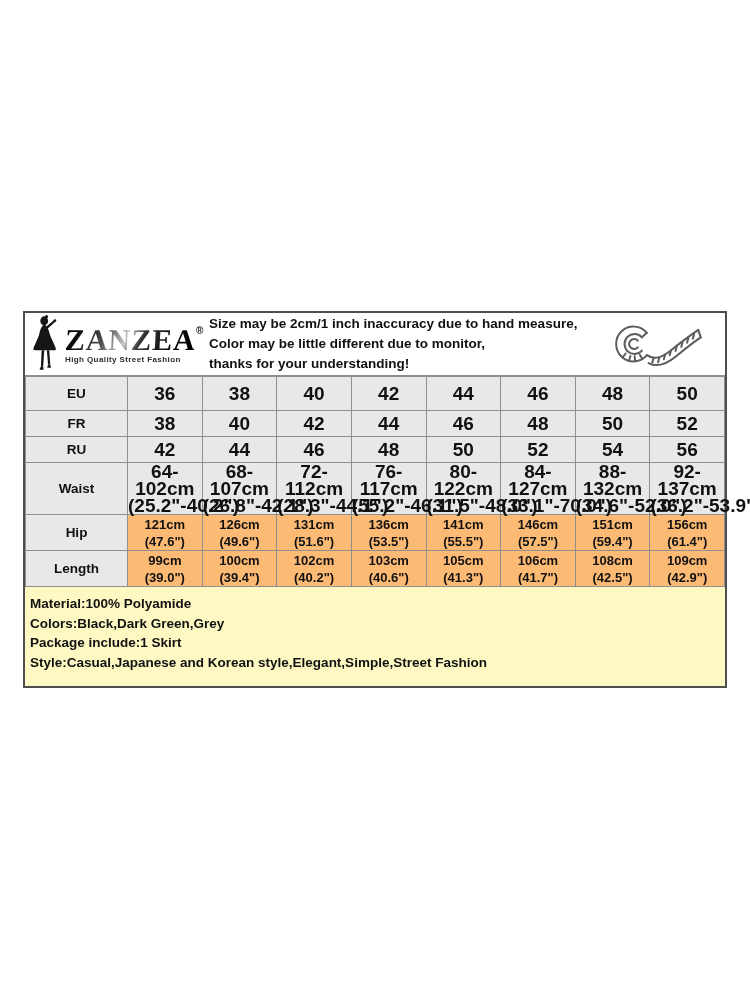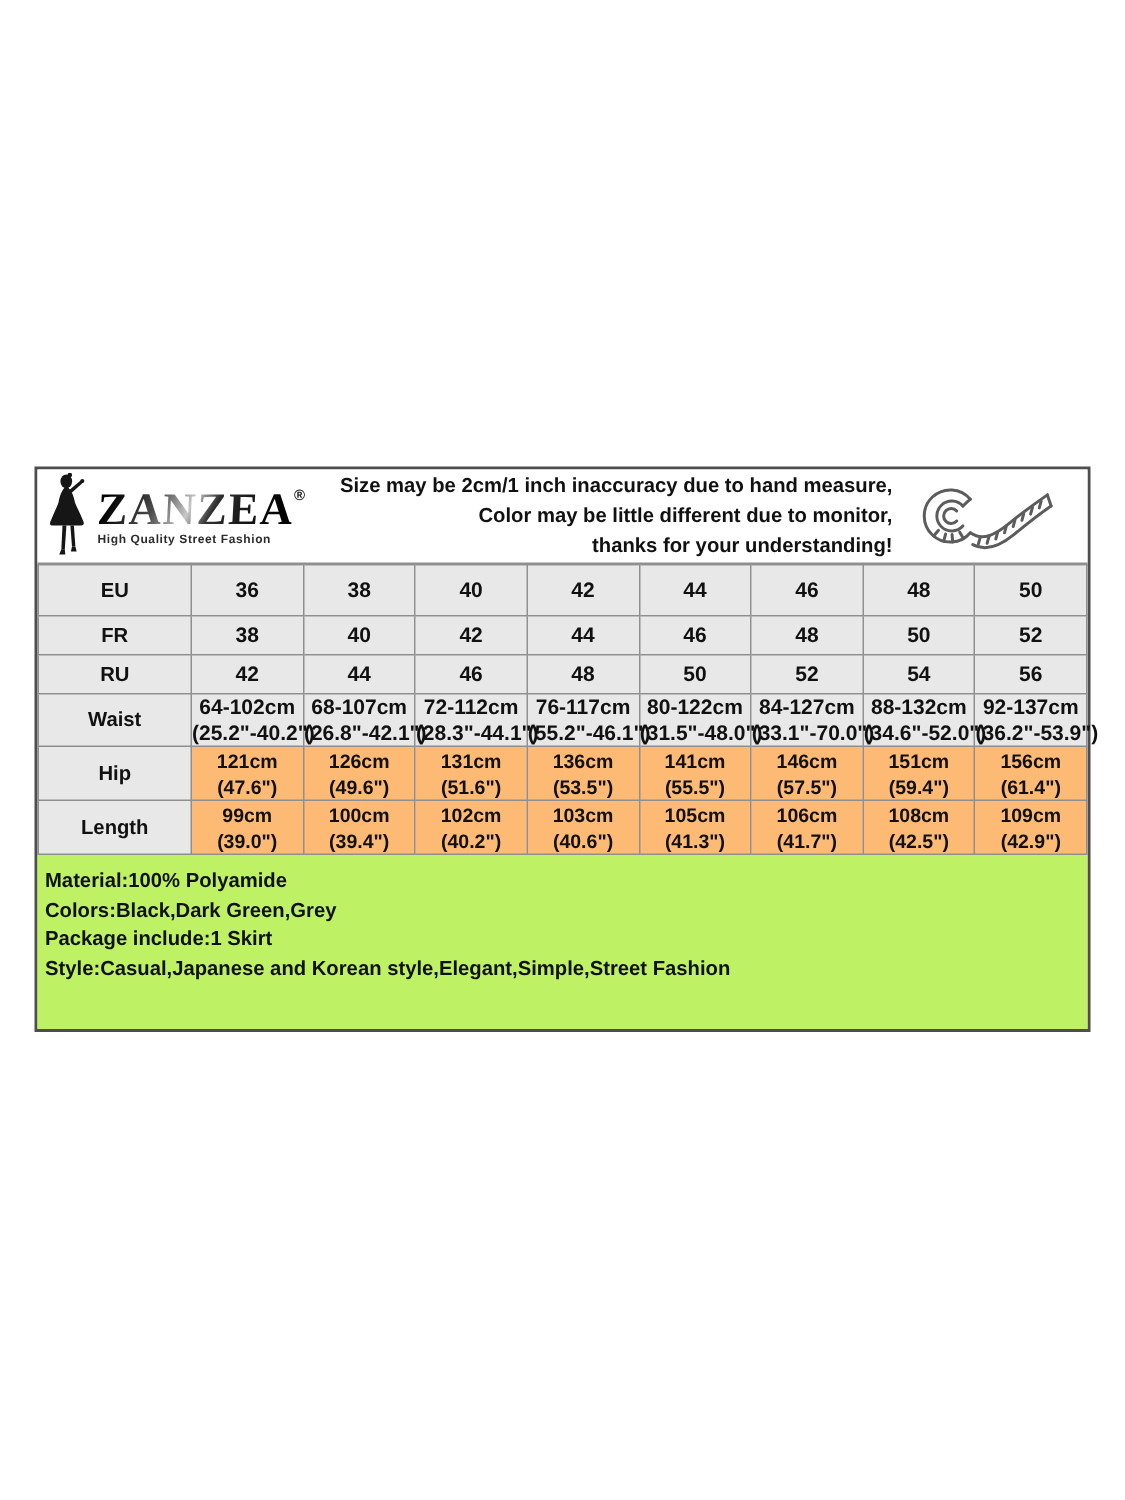--- a/index.html
+++ b/index.html
@@ -28,41 +28,41 @@
   }
   @supports (-webkit-background-clip:text){
     .brand{
       background:linear-gradient(115deg,#000 8%,#4a4a4a 30%,#c9c9c9 47%,#303030 58%,#000 90%);
       -webkit-background-clip:text;-webkit-text-fill-color:transparent;
     }
   }
   .reg{font-size:10px;font-weight:700;line-height:10px;margin-top:1px}
   .tagline{font-size:8px;color:#2b2b2b;letter-spacing:.4px;margin-top:1px;font-weight:700}
   .notice{
-    flex:1;text-align:right;font-weight:700;font-size:13.5px;line-height:20px;
+    flex:1;text-align:left;font-weight:700;font-size:13.5px;line-height:20px;
     white-space:pre-line;padding:0 4px;
   }
   .tape{width:114px;height:58px;flex:none;margin-right:12px}
   
   table{width:100%;border-collapse:collapse;table-layout:fixed;flex:none}
   th,td{
     border:1px solid #8f8f8f;text-align:center;vertical-align:middle;
     font-weight:700;white-space:pre-line;padding:0;color:#111;
   }
   th{background:#e8e8e8;font-size:13.5px;line-height:16px}
   td{background:#fdba74;font-size:13px;line-height:17px}
-  tr:nth-child(-n+4) td{background:#e8e8e8;font-size:14px}
+  tr:nth-child(-n+4) td{background:#e8e8e8;font-size:19px}
   col.label{width:102px}
   tr:nth-child(1){height:34px}
   tr:nth-child(n+2):nth-child(-n+4){height:26px}
   tr:nth-child(5),tr:nth-child(6){height:36px}
   tr:nth-child(7){height:24px}
   th.corner{font-size:13px;line-height:16px}
   
-  .details{flex:1;padding:7px 6px 0 5px;font-weight:700;font-size:13.5px;background:#bef264}
+  .details{flex:1;padding:7px 6px 0 5px;font-weight:700;font-size:13.5px;background:#fef9c3}
   .detail-line{line-height:19.5px;white-space:pre-line}
 </style>
 </head>
 <body>
 
 <div class="frame">
 
   <header class="brand-header">
     <div class="logo">
       <svg width="34" height="58" viewBox="0 0 34 64" aria-hidden="true">

